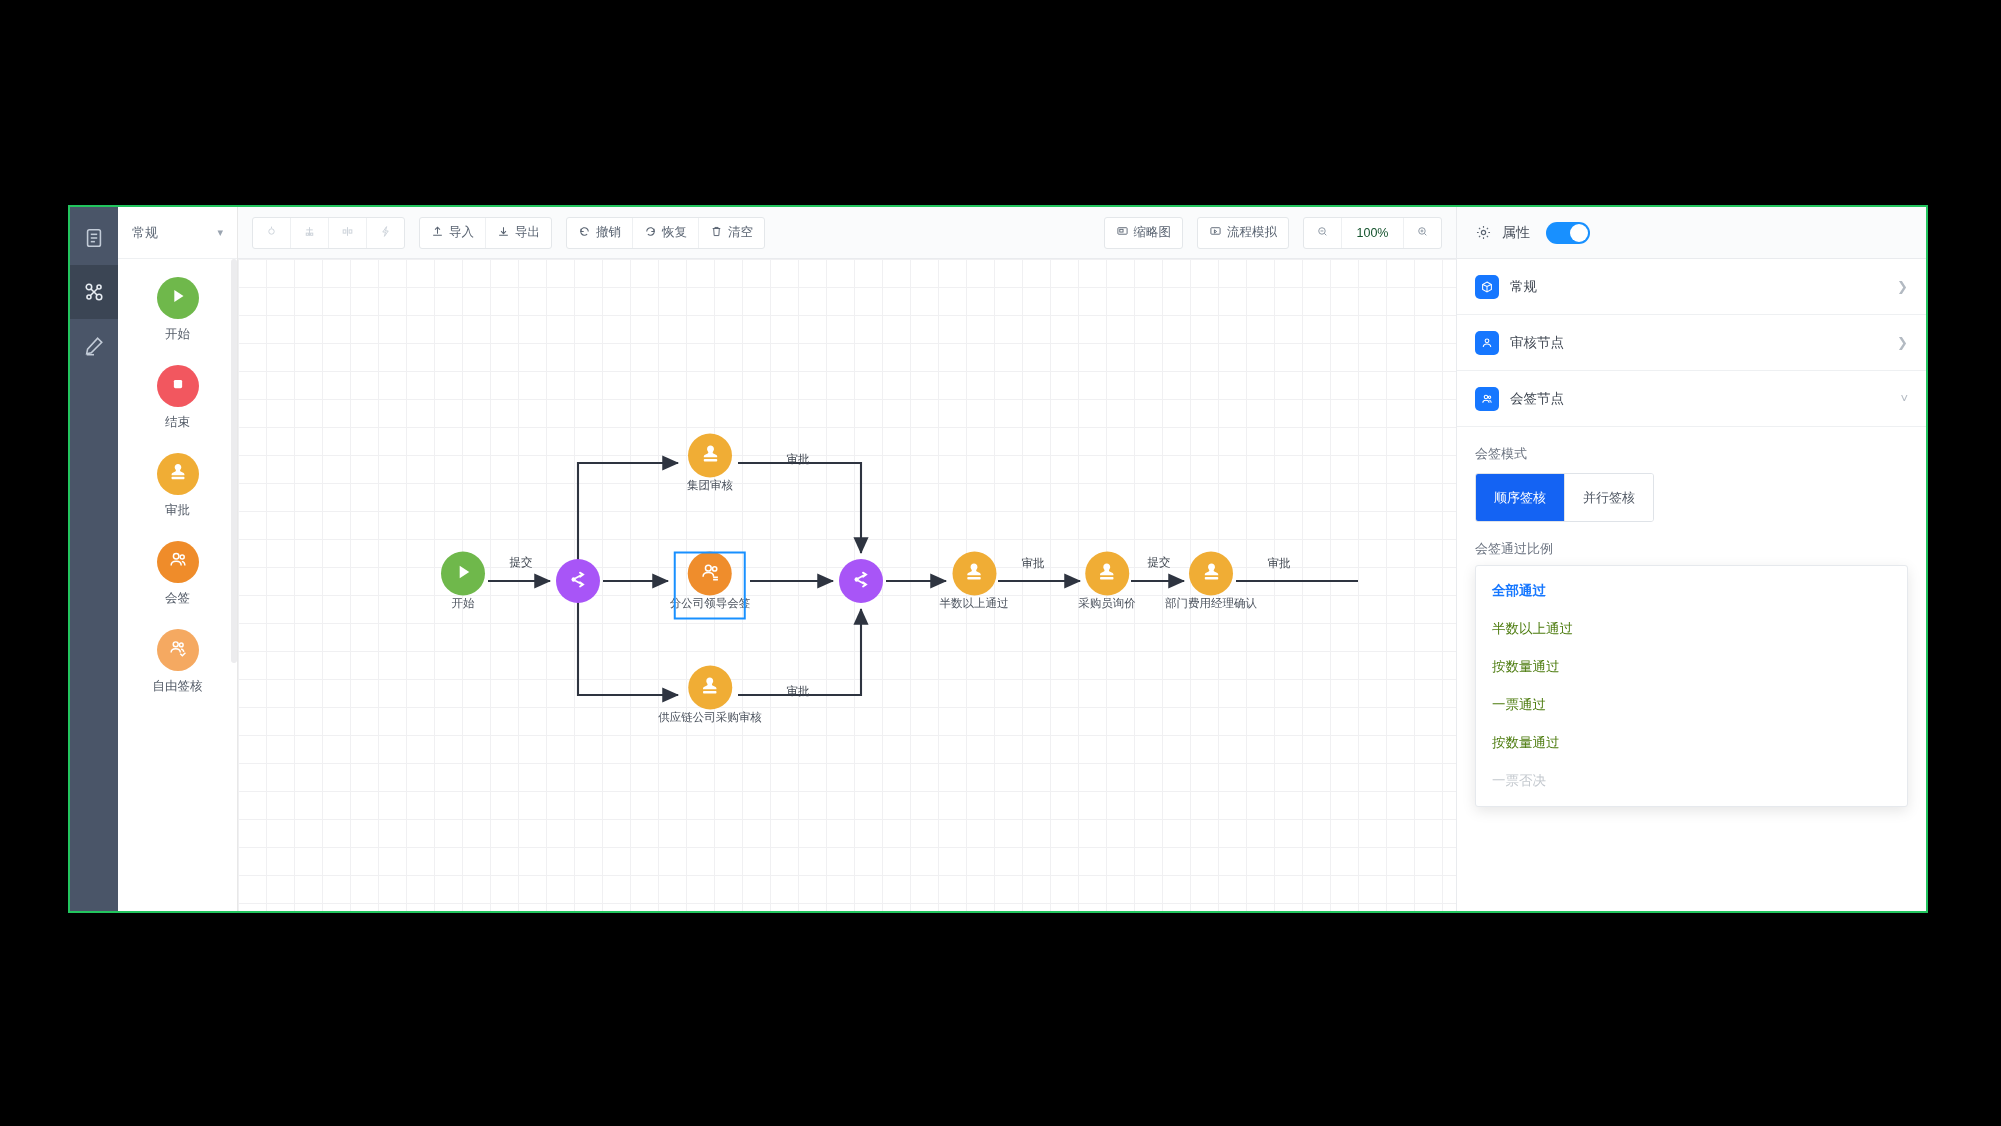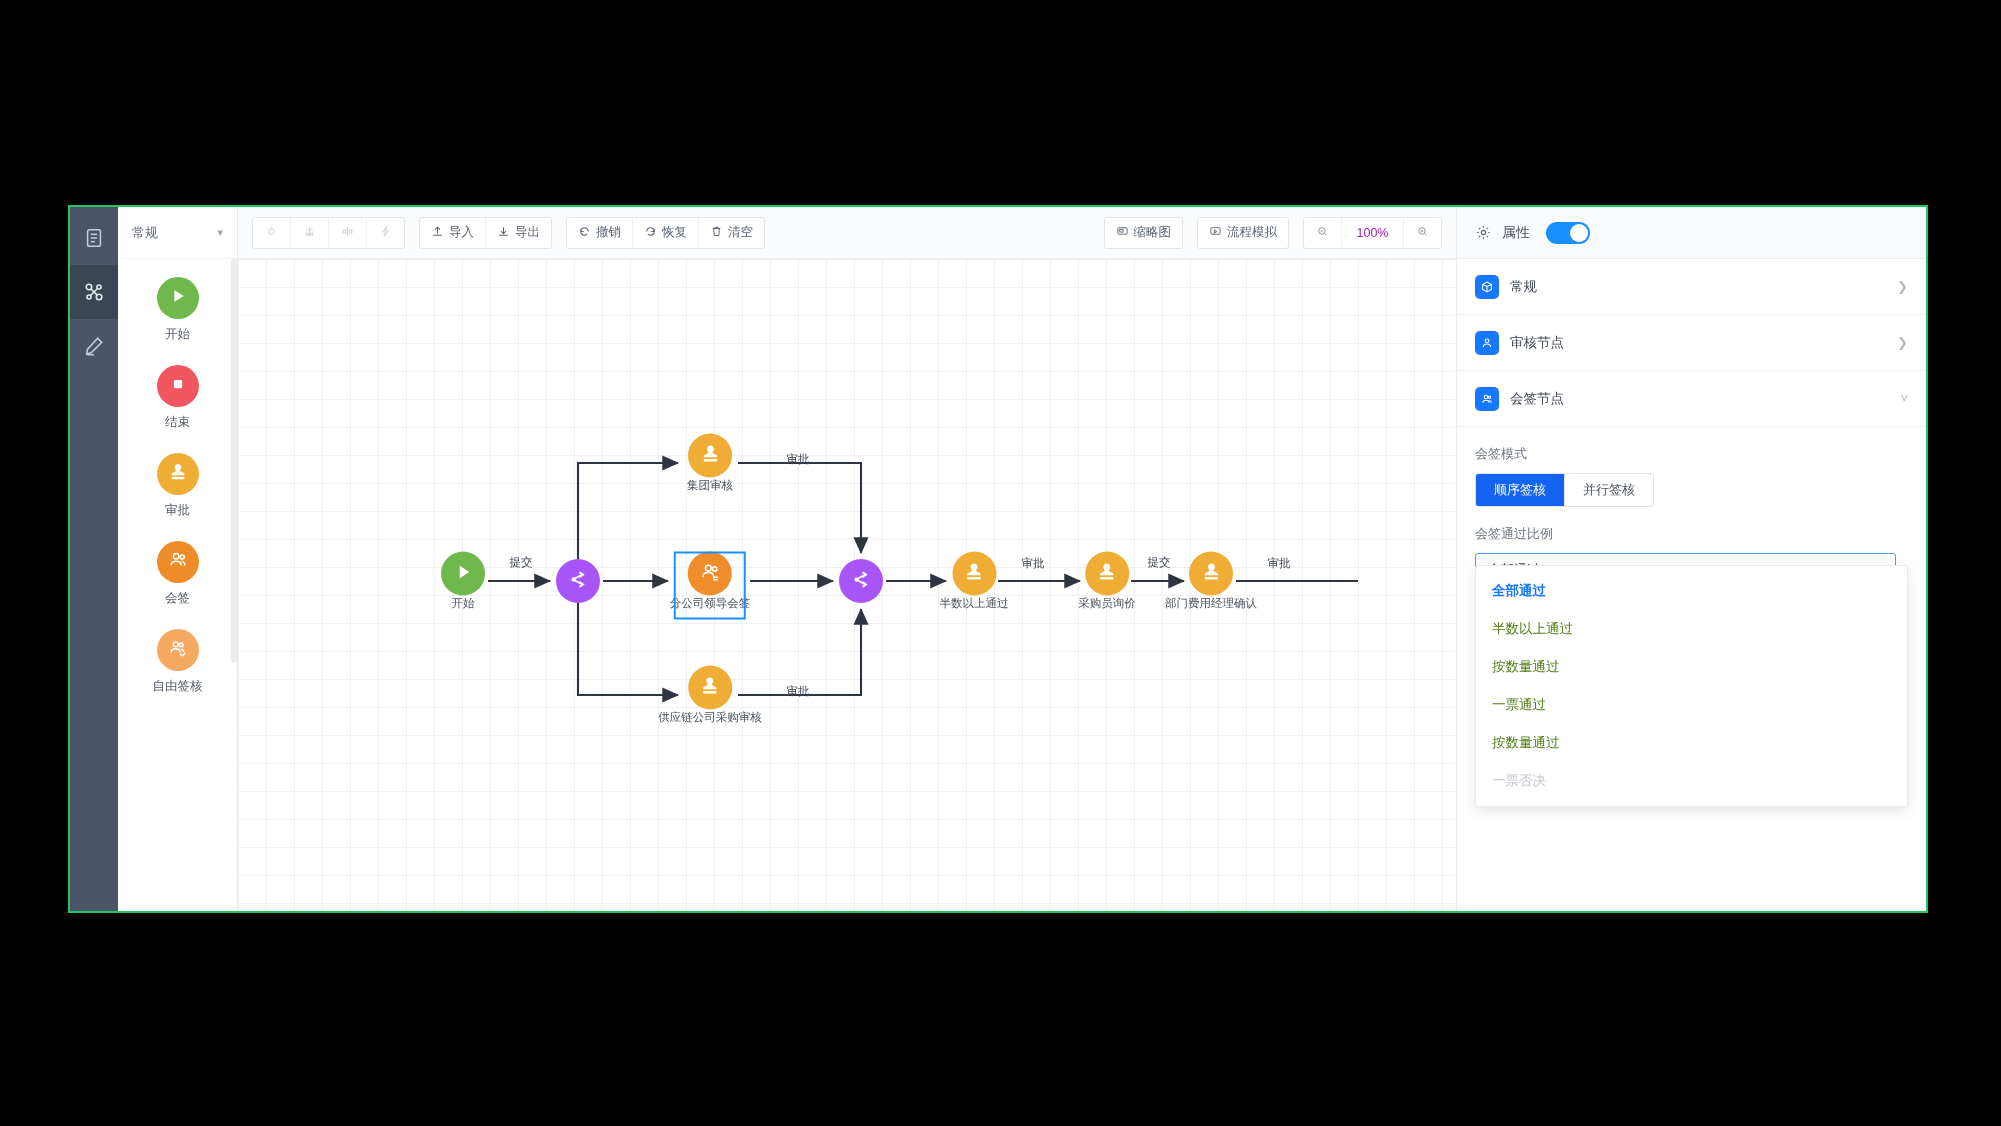--- a/index.html
+++ b/index.html
@@ -114,21 +114,21 @@
     height: 30px;
     font-size: 12.5px;
     color: #5a6472;
     border-right: 1px solid #eef0f2;
     cursor: pointer;
     white-space: nowrap;
   }
   .tb-btn:last-child { border-right: none; }
   .tb-btn svg { width: 13px; height: 13px; flex: 0 0 13px; }
   .tb-btn.icon-only { padding: 0 12px; color: #cdd3da; }
-  .tb-btn.zoomval { color: #a21caf; min-width: 62px; }
+  .tb-btn.zoomval { color: #14532d; min-width: 62px; }
   .tb-spacer { flex: 1; }
 
   
   #canvas {
     flex: 1;
     position: relative;
     background-color: #fff;
     background-image:
       linear-gradient(to right, #f0f0f2 1px, transparent 1px),
       linear-gradient(to bottom, #f0f0f2 1px, transparent 1px);
@@ -225,21 +225,21 @@
     margin-bottom: 10px;
   }
   .seg {
     display: inline-flex;
     border: 1px solid #dfe3e8;
     border-radius: 3px;
     overflow: hidden;
     margin-bottom: 18px;
   }
   .seg-btn {
-    padding: 0 18px; height: 32px;
+    padding: 0 18px; height: 47px;
     display: flex; align-items: center;
     font-size: 13px; color: #4d5561;
     background: #fff; cursor: pointer;
     border-right: 1px solid #dfe3e8;
   }
   .seg-btn:last-child { border-right: none; }
   .seg-btn.active { background: #1463f3; color: #fff; }
 
   .select-box {
     height: 34px;

